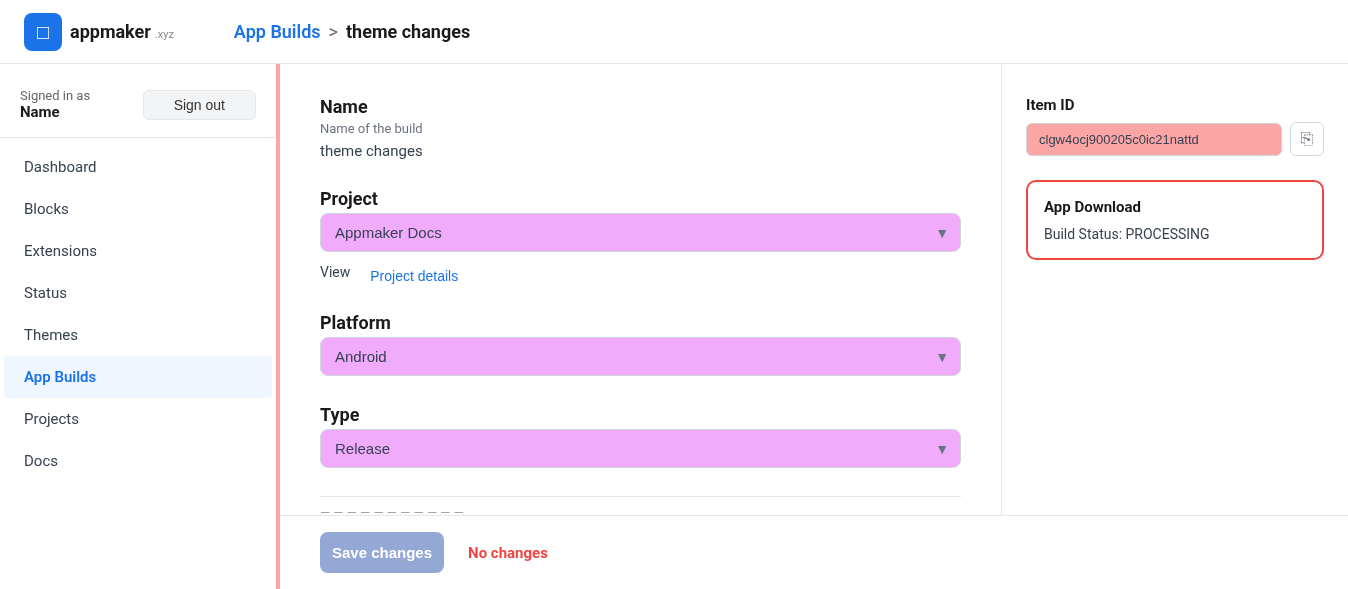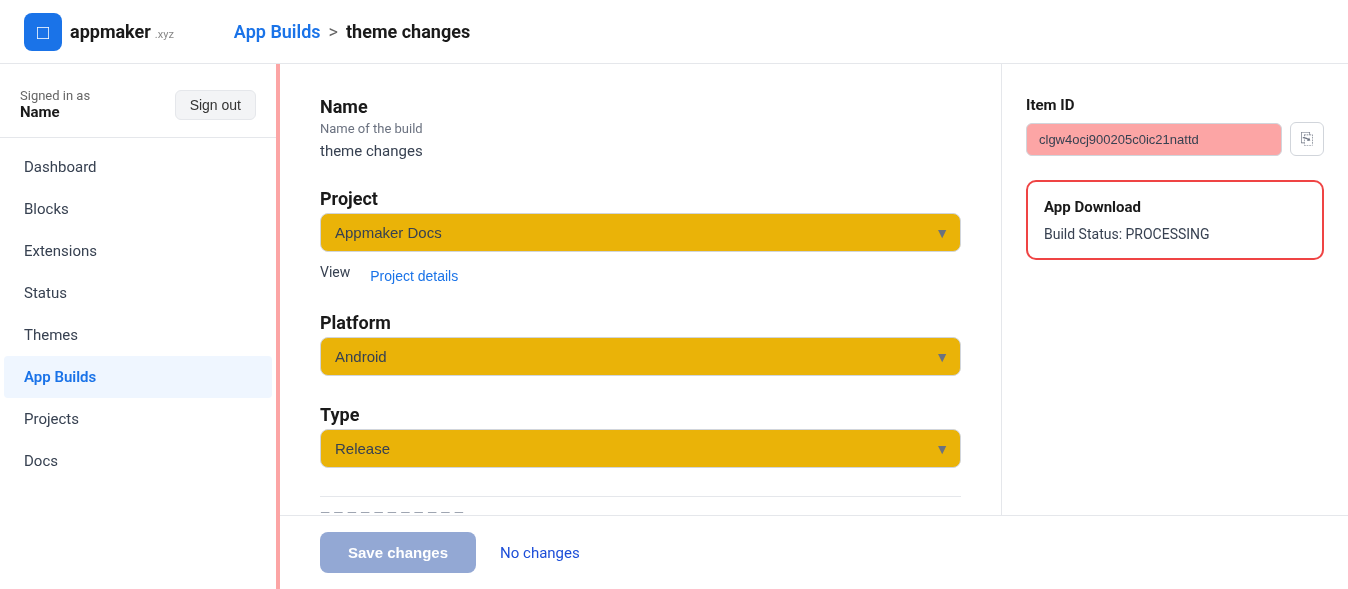--- a/index.html
+++ b/index.html
@@ -95,21 +95,21 @@
     }
     .user-info .username {
       font-weight: 700;
       color: #1a1a1a;
       font-size: 15px;
     }
     .sign-out-btn {
       background: #f3f4f6;
       border: 1px solid #e5e7eb;
       border-radius: 6px;
-      padding: 6px 14px;
+      padding: 6px 30px;
       font-size: 14px;
       cursor: pointer;
       color: #333;
     }
 
     .nav-item {
       padding: 12px 20px;
       font-size: 15px;
       color: #374151;
       cursor: pointer;
@@ -156,21 +156,21 @@
       position: relative;
       width: 100%;
     }
     .select-field {
       width: 100%;
       padding: 10px 36px 10px 14px;
       border: 1px solid #d1d5db;
       border-radius: 8px;
       font-size: 15px;
       color: #374151;
-      background: #eab308;
+      background: #f0abfc;
       appearance: none;
       cursor: pointer;
     }
     .select-arrow {
       position: absolute;
       right: 12px;
       top: 50%;
       transform: translateY(-50%);
       color: #6b7280;
       pointer-events: none;
@@ -202,28 +202,29 @@
       gap: 24px;
       padding: 16px 40px;
       border-top: 1px solid #e5e7eb;
       background: #fff;
     }
     .save-btn {
       background: #93a8d4;
       color: #fff;
       border: none;
       border-radius: 8px;
-      padding: 12px 28px;
+      padding: 12px 12px;
       font-size: 15px;
       font-weight: 600;
       cursor: pointer;
     }
     .no-changes-text {
       font-size: 15px;
-      color: #1d4ed8;
+      color: #ef4444;
+      font-weight: bold;
     }
 
     
     .right-panel {
       width: 347px;
       padding: 32px 24px;
       border-left: 1px solid #e5e7eb;
       flex-shrink: 0;
     }
     .item-id-section {

